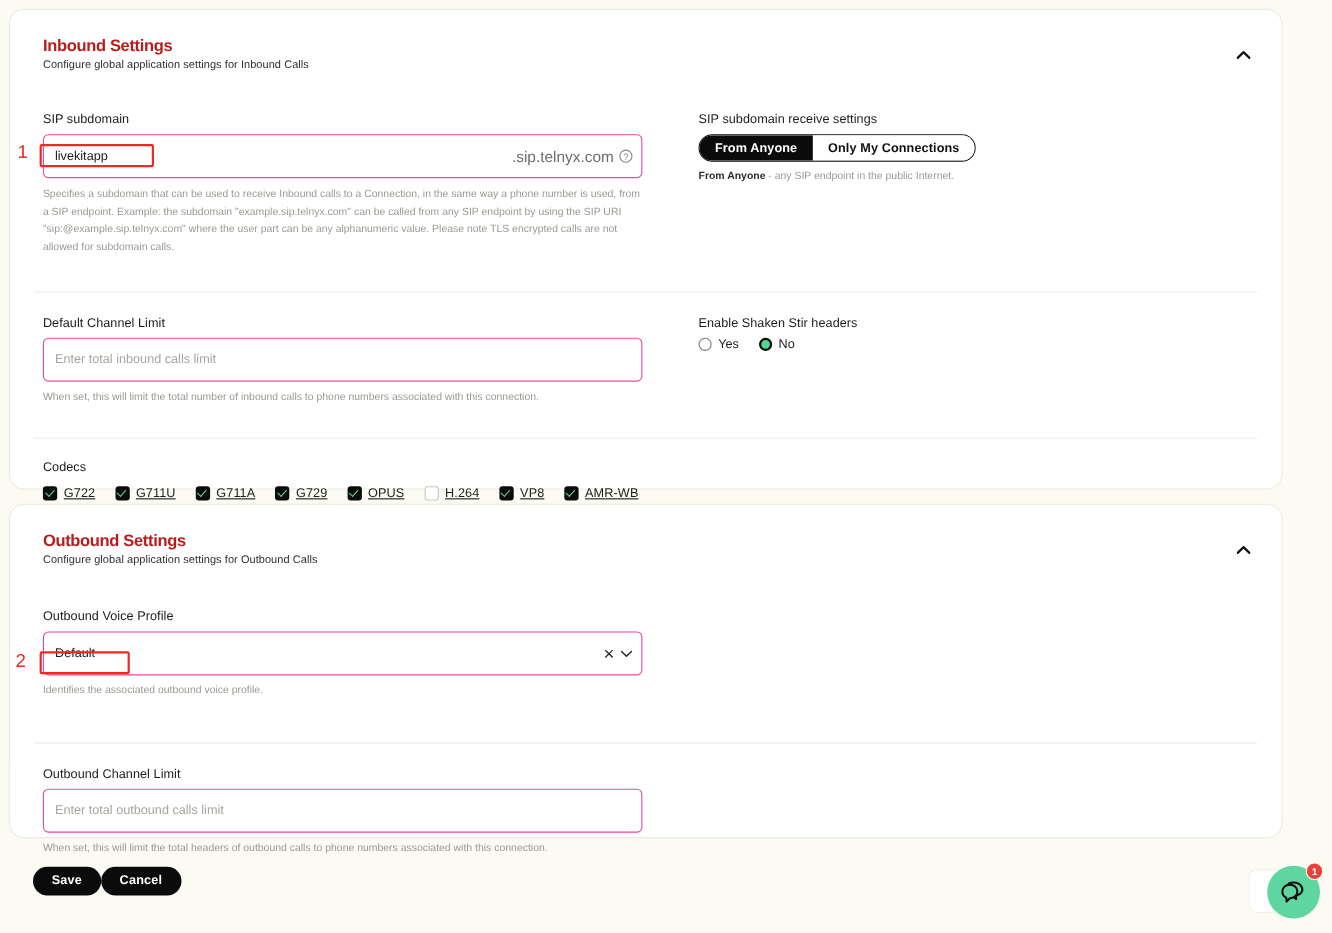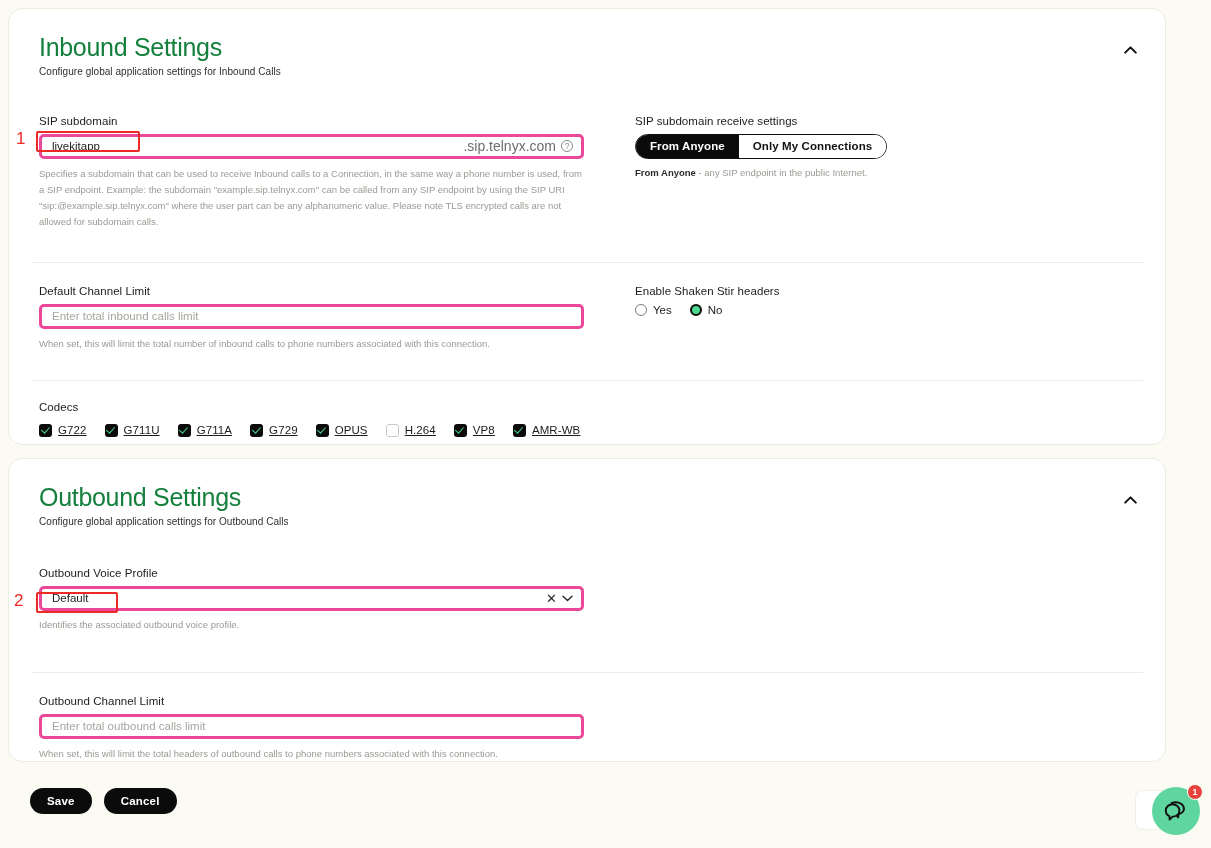--- a/index.html
+++ b/index.html
@@ -30,24 +30,24 @@
     border-radius: 14px;
   }
   #card-inbound  { top: 8px;  height: 437px; }
   #card-outbound { top: 458px; height: 304px; }
 
   .card-header {
     position: relative;
     padding: 24px 30px 0 30px;
   }
   .card-title {
-    font-size: 25px;
-    font-weight: 400;
+    font-size: 15px;
+    font-weight: 700;
     letter-spacing: -0.3px;
-    color: #15803d;
+    color: #b91c1c;
     line-height: 1.15;
   }
   .card-subtitle {
     margin-top: 4px;
     font-size: 10px;
     color: #2f2f2f;
     letter-spacing: 0.05px;
   }
   .collapse-btn {
     position: absolute;
@@ -81,22 +81,22 @@
     font-size: 11.5px;
     color: #1c1c1c;
     letter-spacing: 0.05px;
     margin-bottom: 7px;
   }
 
   .input-wrap {
     position: relative;
     display: flex;
     align-items: center;
-    height: 25px;
-    border: 3px solid #ec4899;
+    height: 40px;
+    border: 1px solid #ec4899;
     border-radius: 5px;
     background: #fff;
     padding: 0 8px 0 10px;
   }
   .input-wrap.w-narrow { width: 545px; }
   .input-wrap.w-dd     { width: 545px; }
   .input-wrap.w-out    { width: 545px; }
 
   .input-text {
     flex: 1;
@@ -216,21 +216,20 @@
   .chev-sm  { cursor: pointer; display: flex; align-items: center; }
 
   
   .footer {
     position: absolute;
     left: 8px; top: 778px;
     width: 1158px; height: 46px;
     display: flex;
     align-items: center;
     padding-left: 22px;
-    gap: 12px;
   }
   .pill-btn {
     background: #0b0b0b;
     color: #fff;
     border: none;
     border-radius: 40px;
     height: 26px;
     padding: 0 17px;
     font-size: 11.5px;
     font-weight: 700;

